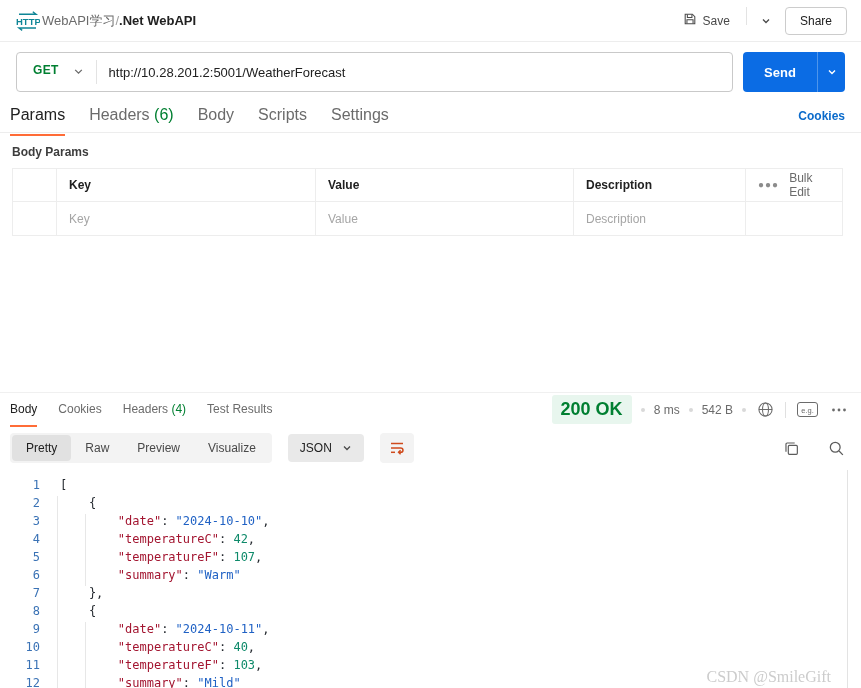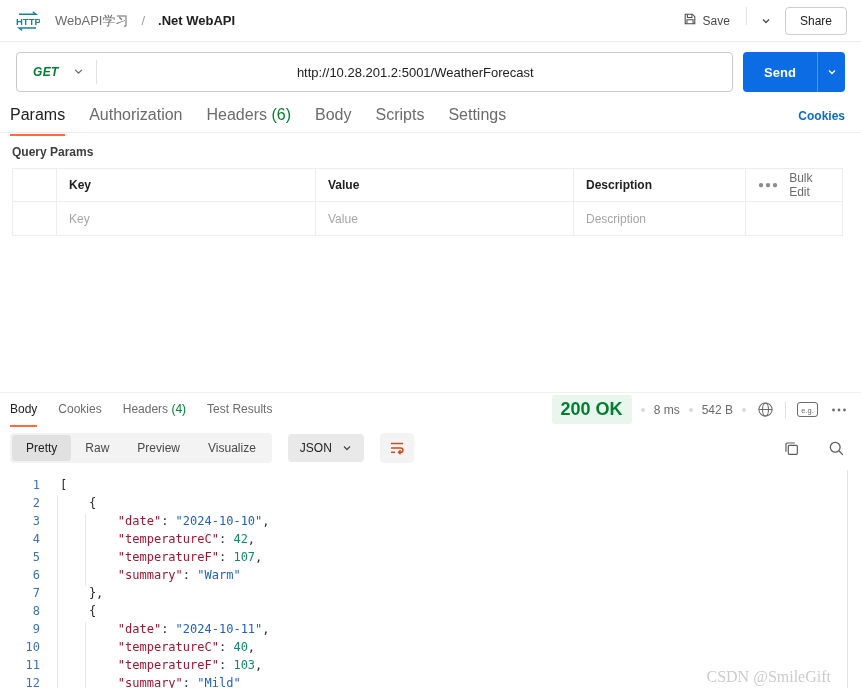--- a/index.html
+++ b/index.html
@@ -2,37 +2,37 @@
 <html><head>
 <meta charset="utf-8">
 <style>
   * { margin:0; padding:0; box-sizing:border-box; }
   html,body { background:#fff; }
   body { font-family:"Liberation Sans", sans-serif; color:#212121; }
   .page { position:relative; width:861px; height:688px; background:#fff; overflow:hidden; margin:0 auto; }
 
   
   .topbar { height:42px; display:flex; align-items:center; justify-content:space-between; padding:0 14px 0 12px; border-bottom:1px solid #ededed; }
-  .crumbs { display:flex; align-items:center; gap:13px; font-size:13px; }
+  .crumbs { display:flex; align-items:center; gap:0; font-size:13px; }
   .crumb-ws { color:#6b6b6b; cursor:pointer; }
   .crumb-sep { color:#9e9e9e; }
   .crumb-req { color:#212121; font-weight:600; }
   .topbar-right { display:flex; gap:8px; }
   .save-btn { display:flex; align-items:center; gap:6px; font-size:12px; color:#494949; padding:5px 8px; border-radius:4px; cursor:pointer; }
   .tb-sep { width:1px; height:18px; background:#e3e3e3; }
   .chev-btn { padding:4px 6px; cursor:pointer; display:flex; align-items:center; }
   .share-btn { border:1px solid #ccc; border-radius:4px; padding:6px 14px; font-size:12px; color:#212121; background:#fff; cursor:pointer; }
 
   
   .request-row { display:flex; gap:10px; padding:10px 16px 8px 16px; }
   .url-box { flex:1; height:40px; border:1px solid #c9c9c9; border-radius:4px; display:flex; align-items:center; background:#fff; }
-  .method { display:flex; align-items:center; gap:14px; padding:0 12px 0 16px; cursor:pointer;font-style:italic; }
+  .method { display:flex; align-items:flex-start; gap:14px; padding:0 12px 0 16px; cursor:pointer; }
   .method-label { font-size:12px; font-weight:700; color:#007f31; letter-spacing:.3px; }
   .url-divider { width:1px; height:24px; background:#e3e3e3; margin-right:12px; }
-  .url-input { flex:1; border:none; outline:none; font-size:13px; color:#212121; font-family:"Liberation Sans", sans-serif; background:transparent; padding-right:10px;text-align:center; }
+  .url-input { flex:1; border:none; outline:none; font-size:13px; color:#212121; font-family:"Liberation Sans", sans-serif; background:transparent; padding-right:10px; }
   .send-btn { width:102px; height:40px; background:#0b6ce4; border-radius:4px; display:flex; align-items:stretch; cursor:pointer; overflow:hidden; }
   .send-main { flex:1; display:flex; align-items:center; justify-content:center; color:#fff; font-size:13px; font-weight:600; }
   .send-caret { width:28px; display:flex; align-items:center; justify-content:center; border-left:1px solid rgba(255,255,255,.28); }
 
   
   .req-tabs { display:flex; align-items:center; padding:0 16px 0 10px; border-bottom:1px solid #ededed; height:33px; }
   .tab { position:relative; font-size:16px; color:#6b6b6b; padding:9px 0 11px; margin-right:24px; cursor:pointer; white-space:nowrap; }
   .tab.active { color:#212121; }
   .tab.active::after { content:""; position:absolute; left:0; right:0; bottom:-1px; height:2px; background:#ff6c37; }
   .tab .count { color:#007f31; }
@@ -148,32 +148,31 @@
       <div class="send-caret">
         <svg width="10" height="10" viewBox="0 0 10 10">
             <path d="M2 3.5 L5 6.5 L8 3.5" stroke="#ffffff" fill="none" stroke-width="1.4"></path>
           </svg>
       </div>
     </div>
   </div>
 
   <div class="req-tabs">
     <div class="tab active">Params</div>
-    <div class="tab">Authorization</div>
     <div class="tab">
       <span>Headers</span>
       <span class="count">(6)</span>
     </div>
     <div class="tab">Body</div>
     <div class="tab">Scripts</div>
     <div class="tab">Settings</div>
     <div class="cookies-link">Cookies</div>
   </div>
 
-  <div class="qp-title">Query Params</div>
+  <div class="qp-title">Body Params</div>
   <div class="qp-table">
     <div class="qp-row head">
       <div class="qp-cell"></div>
       <div class="qp-cell head-cell">Key</div>
       <div class="qp-cell head-cell">Value</div>
       <div class="qp-cell head-cell">Description</div>
       <div class="qp-cell last bulk-cell">
         <span class="dots-icon">●●●</span>
         <span class="bulk-label">Bulk Edit</span>
       </div>

